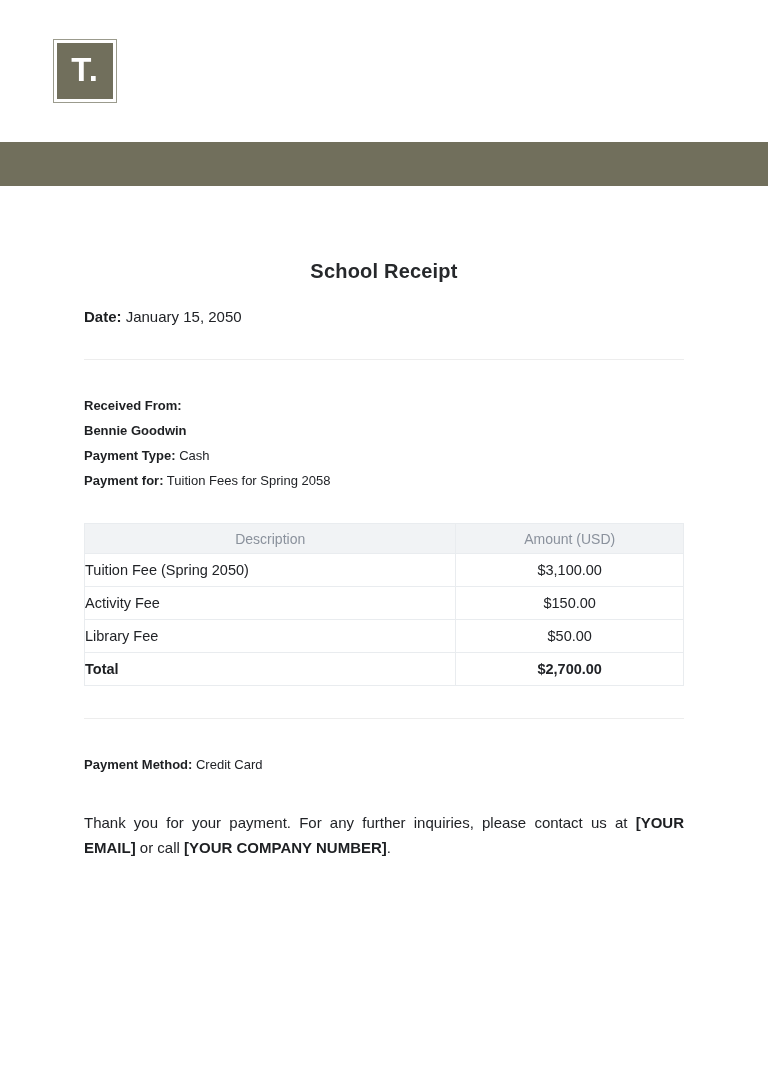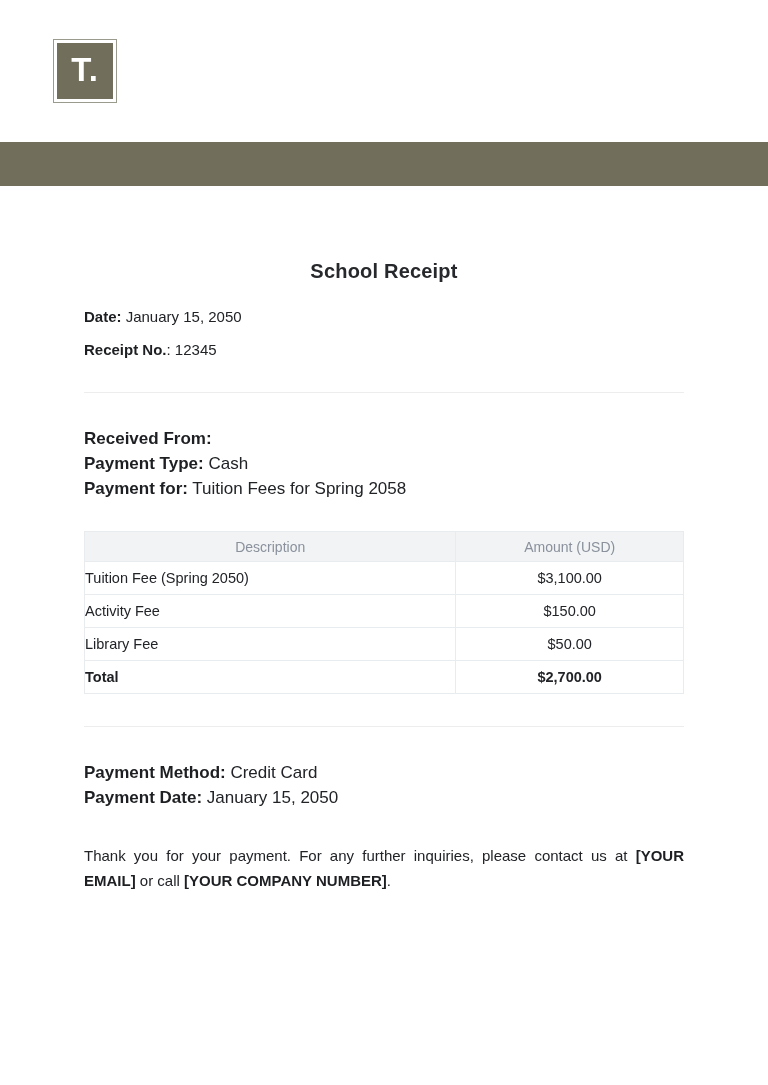--- a/index.html
+++ b/index.html
@@ -39,21 +39,21 @@
   .content{width:600px;margin:0 auto;}
   h1{
     text-align:center;font-size:20px;line-height:34px;
     margin-top:68px;color:#26282b;letter-spacing:.2px;
   }
   .meta{font-size:15px;line-height:20px;}
   .meta.date{margin-top:19px;}
   .meta.receipt-no{margin-top:13px;}
   strong{color:#1d1f22;}
   hr.rule{border:none;border-top:1px solid var(--divider);margin:32px 0 0;}
-  .info-block{margin-top:33px;font-size:17px;line-height:25px;}
+  .info-block{margin-top:33px;font-size:13px;line-height:25px;}
   
   table.charges{
     width:100%;border-collapse:collapse;margin-top:30px;
     font-size:14.5px;
   }
   table.charges th{
     background:var(--headerbg);color:var(--muted);font-weight:normal;
     height:30px;border:1px solid var(--border);text-align:center;
     font-size:14px;
   }
@@ -86,26 +86,26 @@
   </div>
 
   <div class="band"></div>
 
   <div class="content">
 
     <h1>School Receipt</h1>
 
     <p class="meta date"><strong>Date:</strong> <span>January 15, 2050</span></p>
 
-    <p class="meta receipt-no"><strong>Receipt No.</strong><span>: 12345</span></p>
 
     <hr class="rule">
 
     <div class="info-block">
       <p><strong>Received From:</strong></p>
+      <p><strong>Bennie Goodwin</strong></p>
       <p><strong>Payment Type:</strong> <span>Cash</span></p>
       <p><strong>Payment for:</strong> <span>Tuition Fees for Spring 2058</span></p>
     </div>
 
     <table class="charges">
       <thead>
         <tr>
           <th class="col-desc">Description</th>
           <th class="col-amount">Amount (USD)</th>
         </tr>
@@ -127,19 +127,18 @@
           <td class="cell-desc">Total</td>
           <td class="cell-amount">$2,700.00</td>
         </tr>
       </tbody>
     </table>
 
     <hr class="rule">
 
     <div class="info-block">
       <p><strong>Payment Method:</strong> <span>Credit Card</span></p>
-      <p><strong>Payment Date:</strong> <span>January 15, 2050</span></p>
     </div>
 
     <p class="closing"><span>Thank you for your payment. For any further inquiries, please contact us at </span><strong>[YOUR EMAIL]</strong><span> or call </span><strong>[YOUR COMPANY NUMBER]</strong><span>.</span></p>
 
   </div>
 </div>
 
 </body></html>

